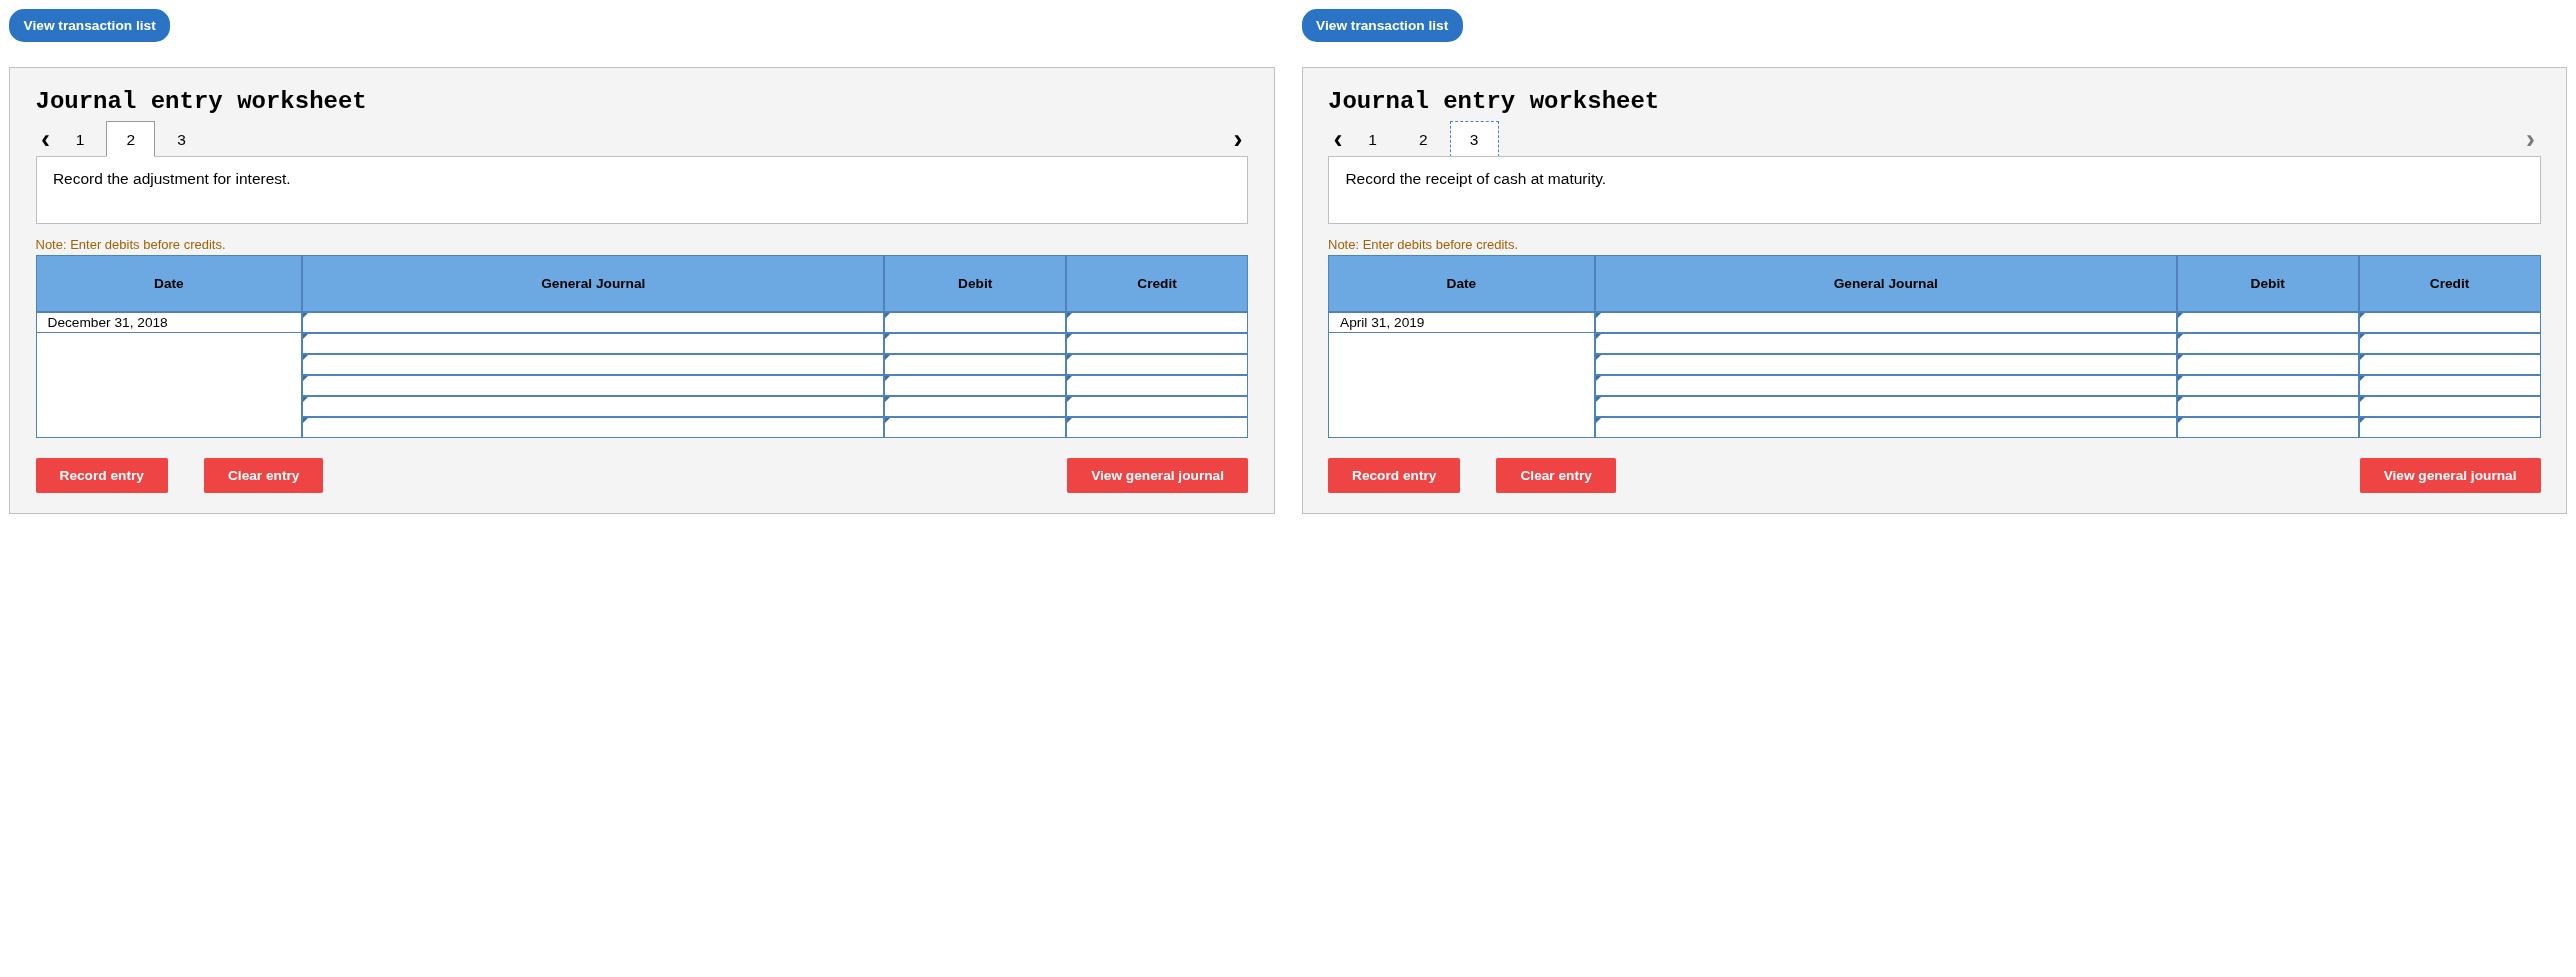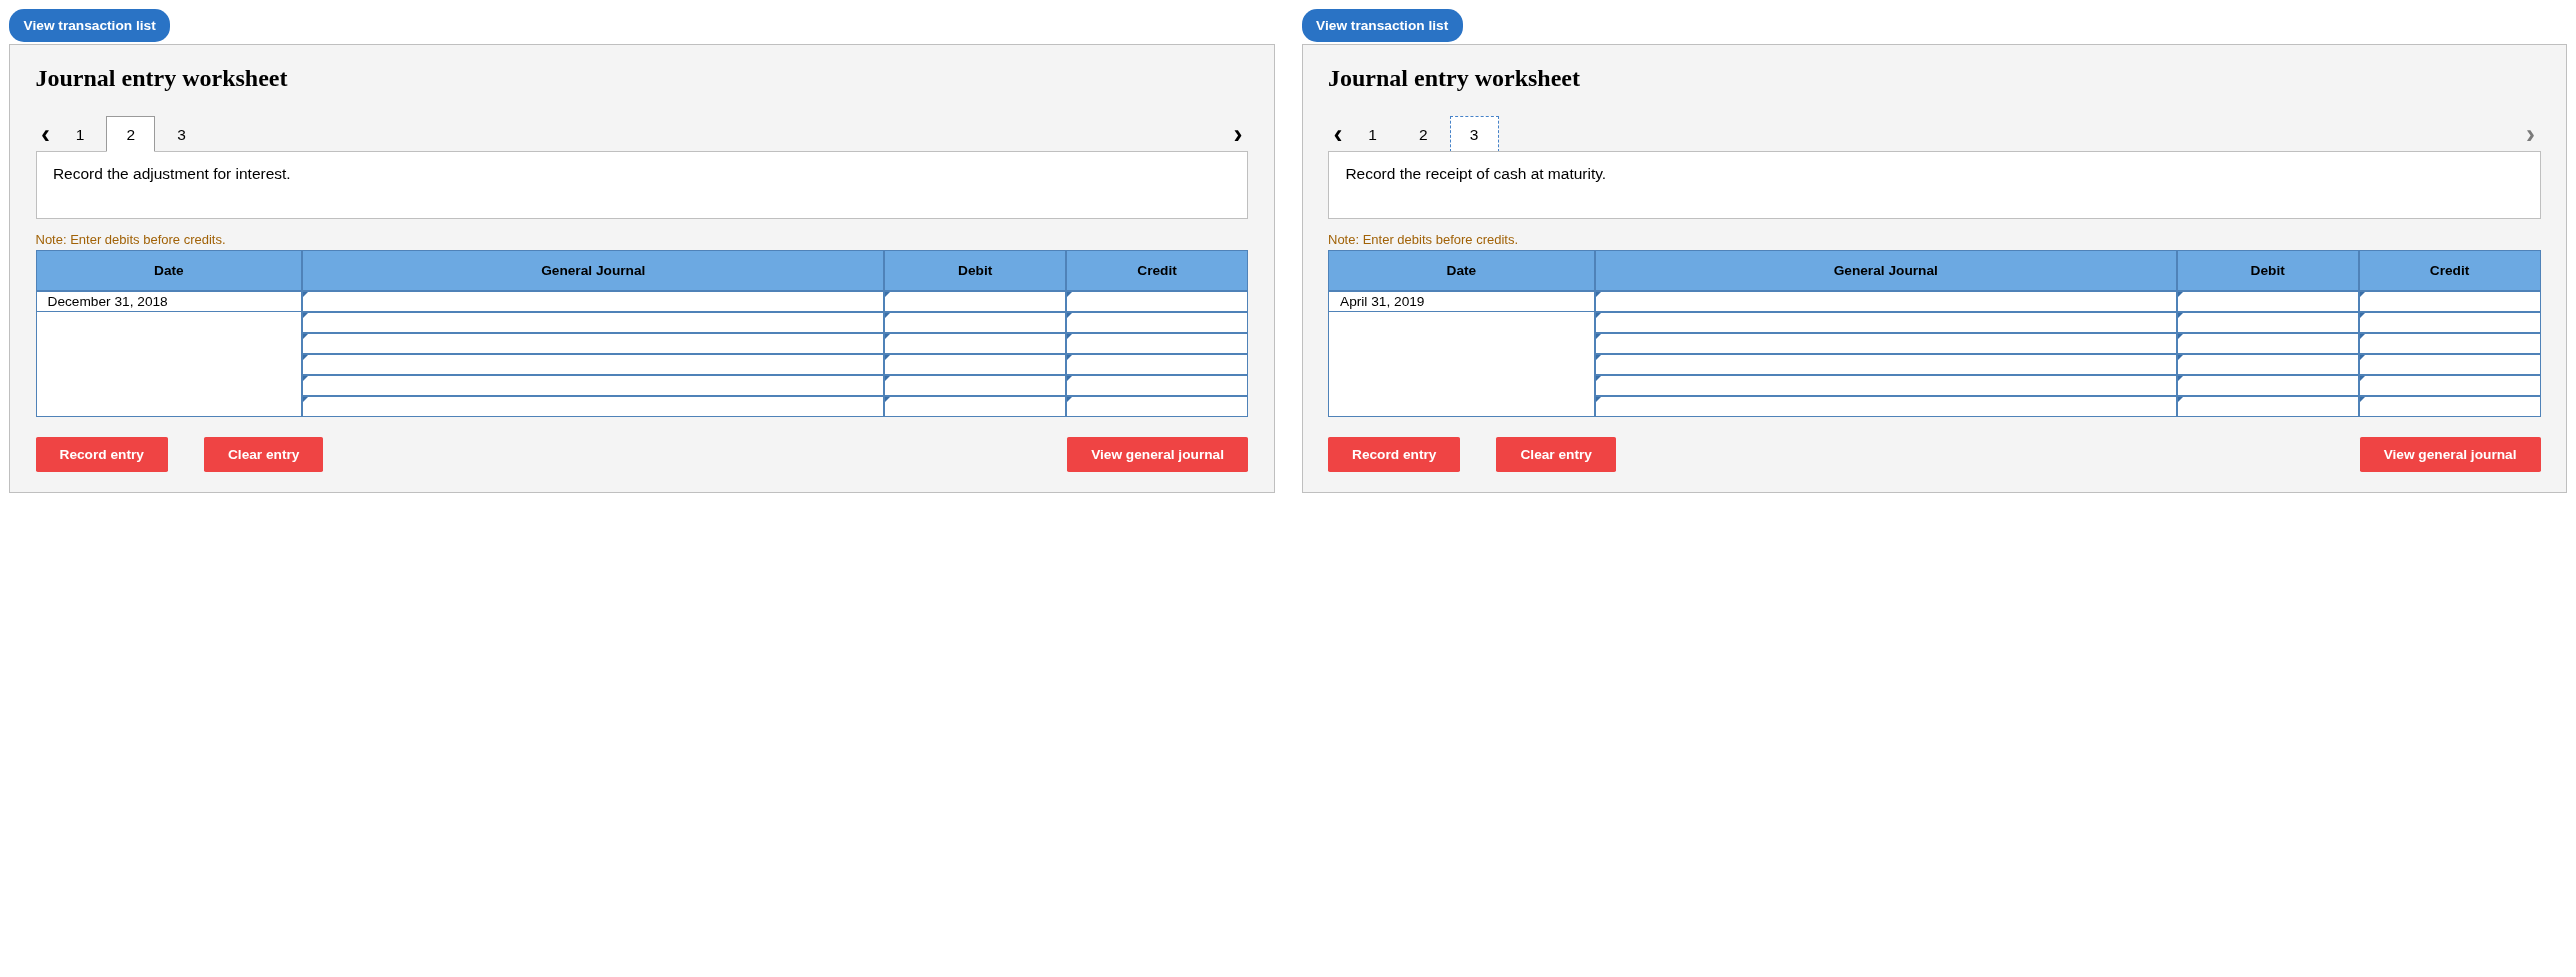--- a/index.html
+++ b/index.html
@@ -17,33 +17,33 @@
     min-width: 0;
   }
   .view-tx-btn {
     background: #2a73c5;
     color: #fff;
     border: none;
     border-radius: 15px;
     padding: 9px 14.6px;
     font-weight: bold;
     font-size: 13.7px;
-    margin-bottom: 2px;
+    margin-bottom: 25px;
     cursor: pointer;
   }
   .worksheet {
     border: 0.9px solid #bfbfbf;
     background: #f4f4f4;
     padding: 20px 25.5px 20px 25.5px;
   }
   .ws-title {
     font-weight: 900;
     font-size: 24px;
-    margin-bottom: 24px;
-    font-family: Liberation Serif, serif;
+    margin-bottom: 6px;
+    font-family: Liberation Mono, monospace;
   }
   .tabs-row {
     display: flex;
     align-items: center;
     margin-bottom: 0;
   }
   .nav-arrow {
     font-size: 27px;
     font-weight: bold;
     padding: 0 5.5px;
@@ -96,21 +96,21 @@
     border-collapse: separate;
     border-spacing: 0;
     width: 100%;
     table-layout: fixed;
   }
   table.je th {
     background: #6ca9e2;
     border: 0.9px solid #4f82b8;
     font-weight: bold;
     font-size: 13.7px;
-    padding: 12px 0;
+    padding: 20px 0;
     text-align: center;
   }
   table.je td {
     background: #fff;
     border: 0.9px solid #4f82b8;
     height: 21px;
     padding: 0 11px;
     font-size: 13.7px;
     position: relative;
   }

